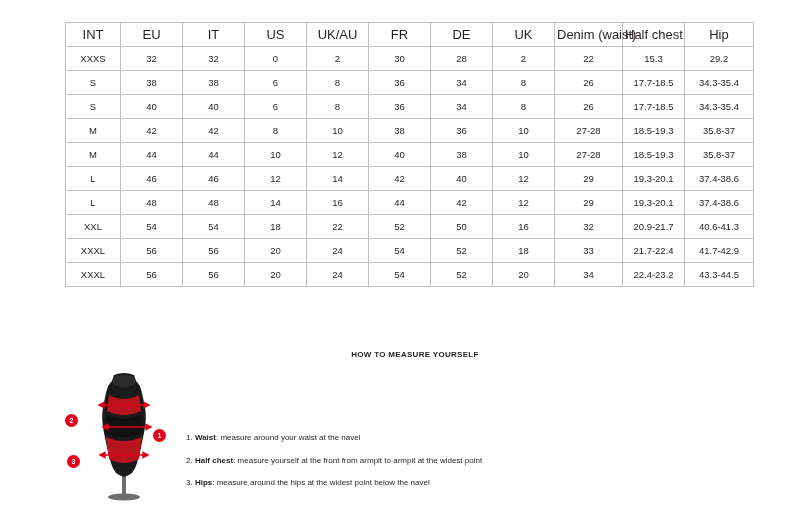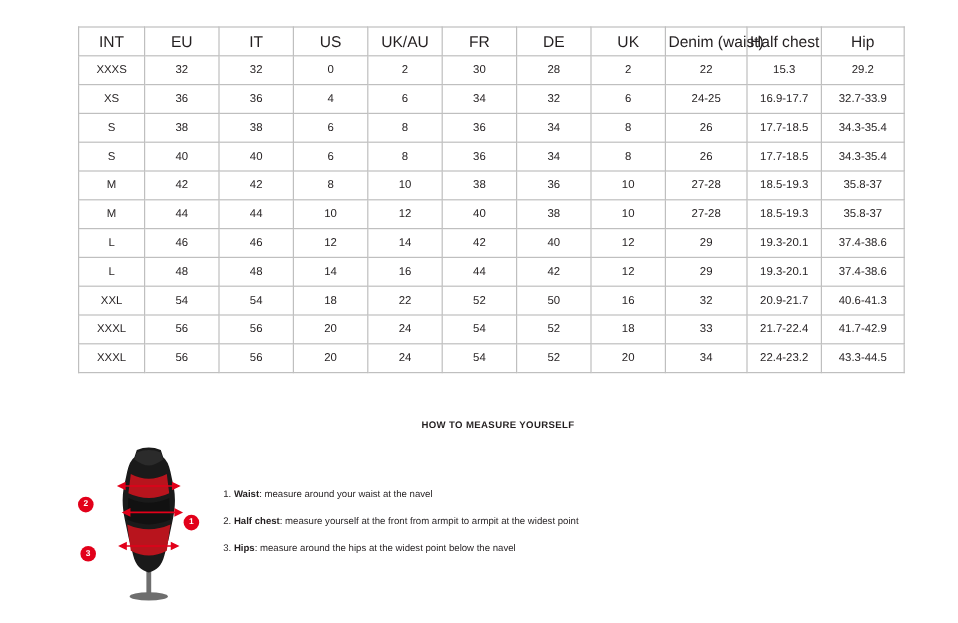--- a/index.html
+++ b/index.html
@@ -71,21 +71,21 @@
     font-size: 8px;
     font-weight: bold;
     letter-spacing: 0.3px;
     color: #231f20;
     margin-bottom: 12px;
     text-align: center;
   }
   .measure-body {
     position: relative;
     display: flex;
-    align-items: center;
+    align-items: flex-end;
   }
   .figure-col {
     width: 115px;
     position: relative;
     height: 130px;
   }
   .notes-col {
     padding-top: 10px;
     padding-left: 6px;
   }
@@ -165,33 +165,20 @@
             <td>0</td>
             <td>2</td>
             <td>30</td>
             <td>28</td>
             <td>2</td>
             <td>22</td>
             <td>15.3</td>
             <td>29.2</td>
           </tr>
           <tr>
-            <td>XS</td>
-            <td>36</td>
-            <td>36</td>
-            <td>4</td>
-            <td>6</td>
-            <td>34</td>
-            <td>32</td>
-            <td>6</td>
-            <td>24-25</td>
-            <td>16.9-17.7</td>
-            <td>32.7-33.9</td>
-          </tr>
-          <tr>
             <td>S</td>
             <td>38</td>
             <td>38</td>
             <td>6</td>
             <td>8</td>
             <td>36</td>
             <td>34</td>
             <td>8</td>
             <td>26</td>
             <td>17.7-18.5</td>

